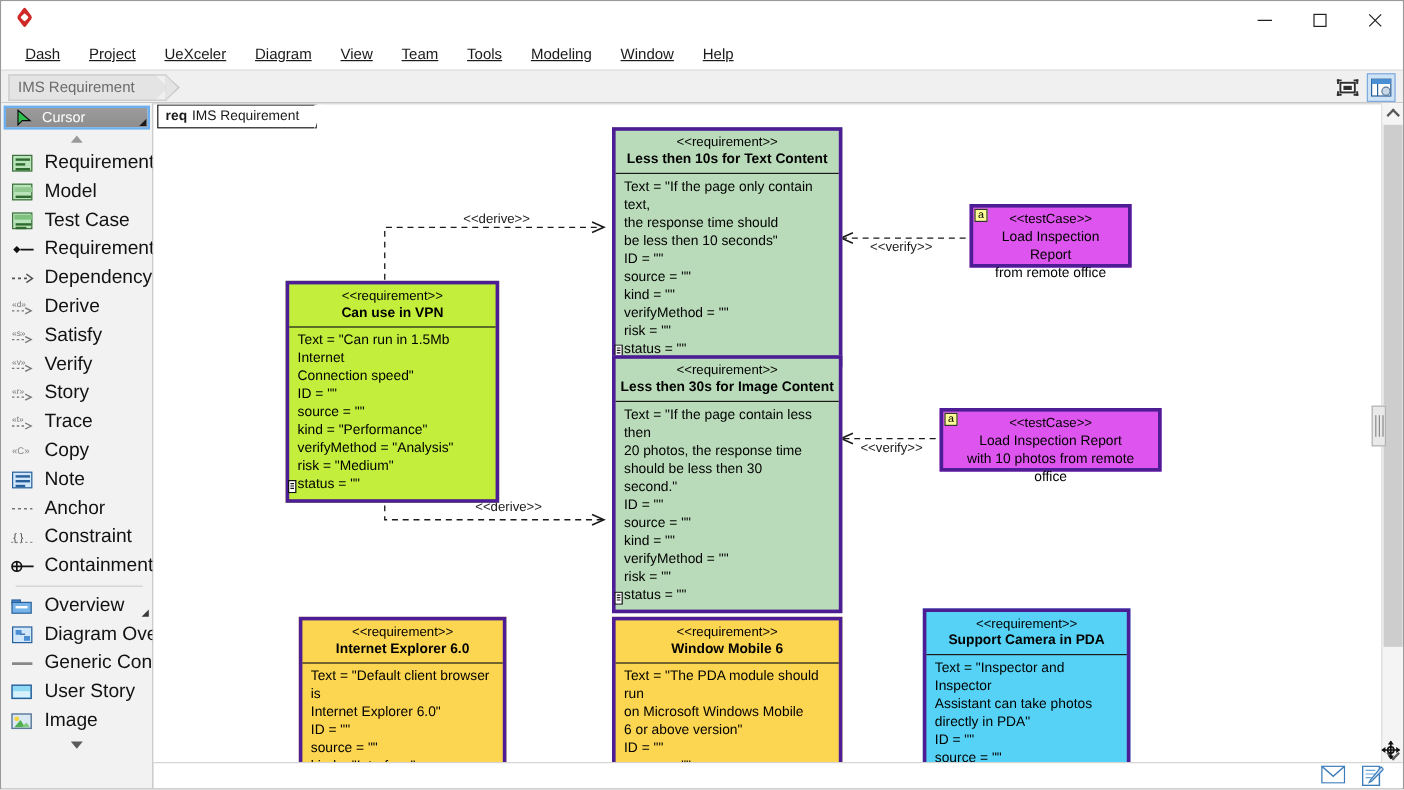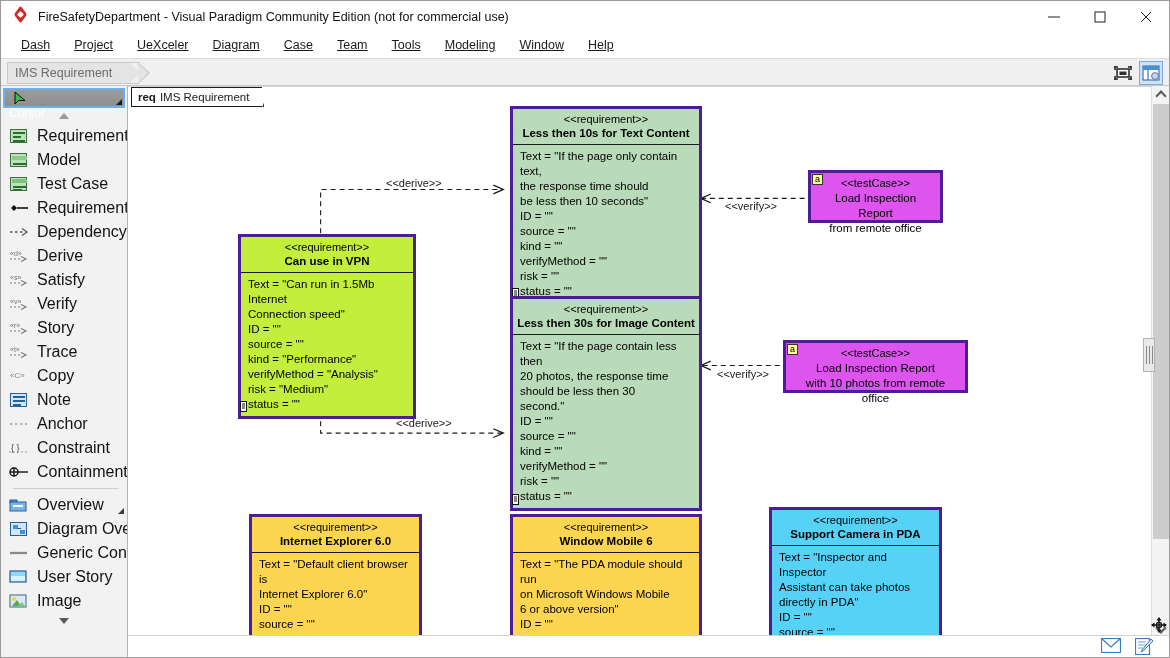--- a/index.html
+++ b/index.html
@@ -128,21 +128,21 @@
     background: #f2f2f2;
     border-right: 1px solid #b4b4b4;
     overflow: hidden;
   }
   .pal-cursor {
     position: relative;
     margin: 2px 2px 0 2px;
     height: 20px;
     background: linear-gradient(to bottom, #9b9b9b, #8e8e8e);
     border: 2px solid #6cb0ef;
-    display: flex;  flex-direction: column;
+    display: flex; align-items: center;
   }
   .pal-cursor .lbl { font-size: 12px; color: #ffffff; margin-left: 4px; }
   .pal-cursor .corner {
     position: absolute; right: 1px; bottom: 1px;
     width: 0; height: 0;
     border-left: 6px solid transparent;
     border-bottom: 6px solid #1c1c1c;
   }
   .pal-scroll {
     height: 16px; display: flex; align-items: center; justify-content: center;
@@ -307,21 +307,20 @@
 </head>
 <body>
 
 <div id="app">
 
   <div class="titlebar">
     <div class="app-logo">
       <div class="diamond"></div>
         <div class="diamond-inner"></div>
     </div>
-    <div class="title-text">FireSafetyDepartment - Visual Paradigm Community Edition (not for commercial use)</div>
     <div class="winbtns">
       <div class="winbtn">
         <svg width="14" height="14">
             <line x1="1" y1="7" x2="13" y2="7" stroke="#202020" stroke-width="1"></line>
           </svg>
       </div>
       <div class="winbtn">
         <svg width="14" height="14">
             <rect x="2" y="2" width="10" height="10" fill="none" stroke="#202020" stroke-width="1"></rect>
           </svg>
@@ -333,21 +332,21 @@
           </svg>
       </div>
     </div>
   </div>
 
   <div class="menubar">
     <div class="menuitem">Dash</div>
     <div class="menuitem">Project</div>
     <div class="menuitem">UeXceler</div>
     <div class="menuitem">Diagram</div>
-    <div class="menuitem">Case</div>
+    <div class="menuitem">View</div>
     <div class="menuitem">Team</div>
     <div class="menuitem">Tools</div>
     <div class="menuitem">Modeling</div>
     <div class="menuitem">Window</div>
     <div class="menuitem">Help</div>
   </div>
 
   <div class="crumbbar">
     <div class="crumb">IMS Requirement</div>
     <div class="crumb-tri"></div>

